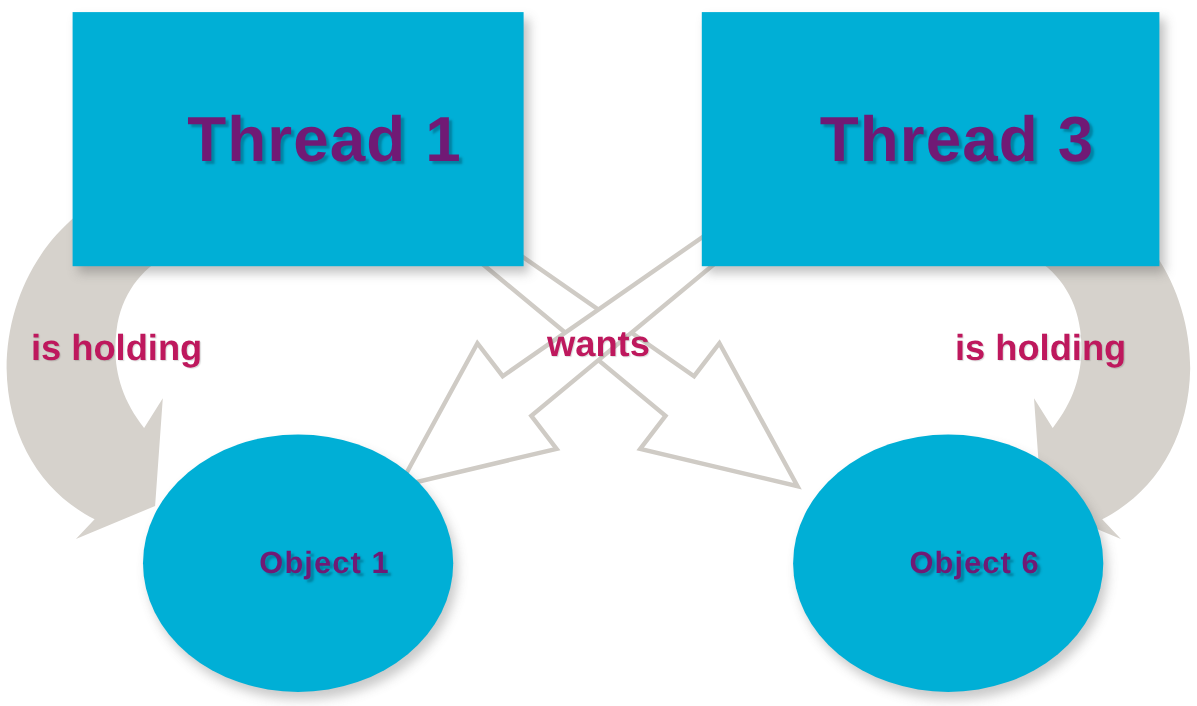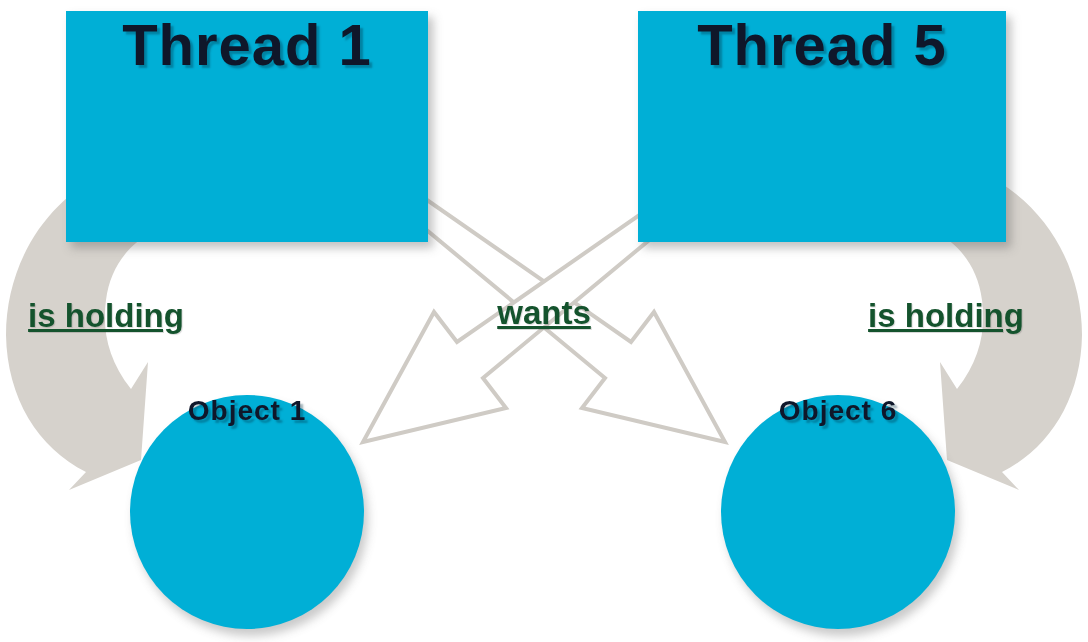--- a/index.html
+++ b/index.html
@@ -11,22 +11,22 @@
     font-family:"Liberation Sans", sans-serif;
   }
   .arrow-layer{
     position:absolute;left:0;top:0;width:1088px;height:642px;
   }
   .holds-arc{ fill:#D6D2CC; stroke:none; }
   .wants-arrow{ fill:#FFFFFF; stroke:#CFCBC5; stroke-width:4; stroke-linejoin:miter; }
   .node{
     position:absolute;
     background:#00AFD6;
-    display:flex;align-items:flex-start;justify-content:center;
-    color:#0f172a;font-weight:700;
+    display:flex;align-items:center;justify-content:center;
+    color:#701a75;font-weight:700;padding-left:48px;
   }
   .thread-box{
     width:362px;height:231px;top:11px;
     box-shadow:5px 6px 9px rgba(80,80,80,0.35);
     font-size:58px;letter-spacing:1px;
   }
   .thread-box .node-label, .object-circle .node-label{
     text-shadow:3px 3px 2px rgba(0,50,70,0.35);
     white-space:nowrap;
   }
@@ -35,24 +35,23 @@
   .object-circle{
     width:234px;height:234px;top:395px;border-radius:50%;
     box-shadow:4px 7px 10px rgba(80,80,80,0.30);
     font-size:28px;letter-spacing:1px;
   }
   #object1{ left:130px; }
   #object2{ left:721px; }
   .edge-label{
     position:absolute;
     transform:translate(-50%,-50%);
-    color:#14532d;font-weight:700;font-size:33px;
+    color:#be185d;font-weight:700;font-size:33px;
     white-space:nowrap;
     text-shadow:1px 1px 1px rgba(0,0,0,0.15);
-    text-decoration:underline;
   }
   #label-holding-left{ left:106px; top:316px; }
   #label-wants{ left:544px; top:313px; }
   #label-holding-right{ left:946px; top:316px; }
 </style>
 </head>
 <body>
 
 <div class="canvas">
 
@@ -97,21 +96,21 @@
              L 457,342
              L 694,177
              Z" fill="#FFFFFF" stroke="#CFCBC5"></path>
   </svg>
 
   <div class="node thread-box" id="thread1">
     <span class="node-label">Thread 1</span>
   </div>
 
   <div class="node thread-box" id="thread2">
-    <span class="node-label">Thread 5</span>
+    <span class="node-label">Thread 3</span>
   </div>
 
   <div class="node object-circle" id="object1">
     <span class="node-label">Object 1</span>
   </div>
 
   <div class="node object-circle" id="object2">
     <span class="node-label">Object 6</span>
   </div>
 

